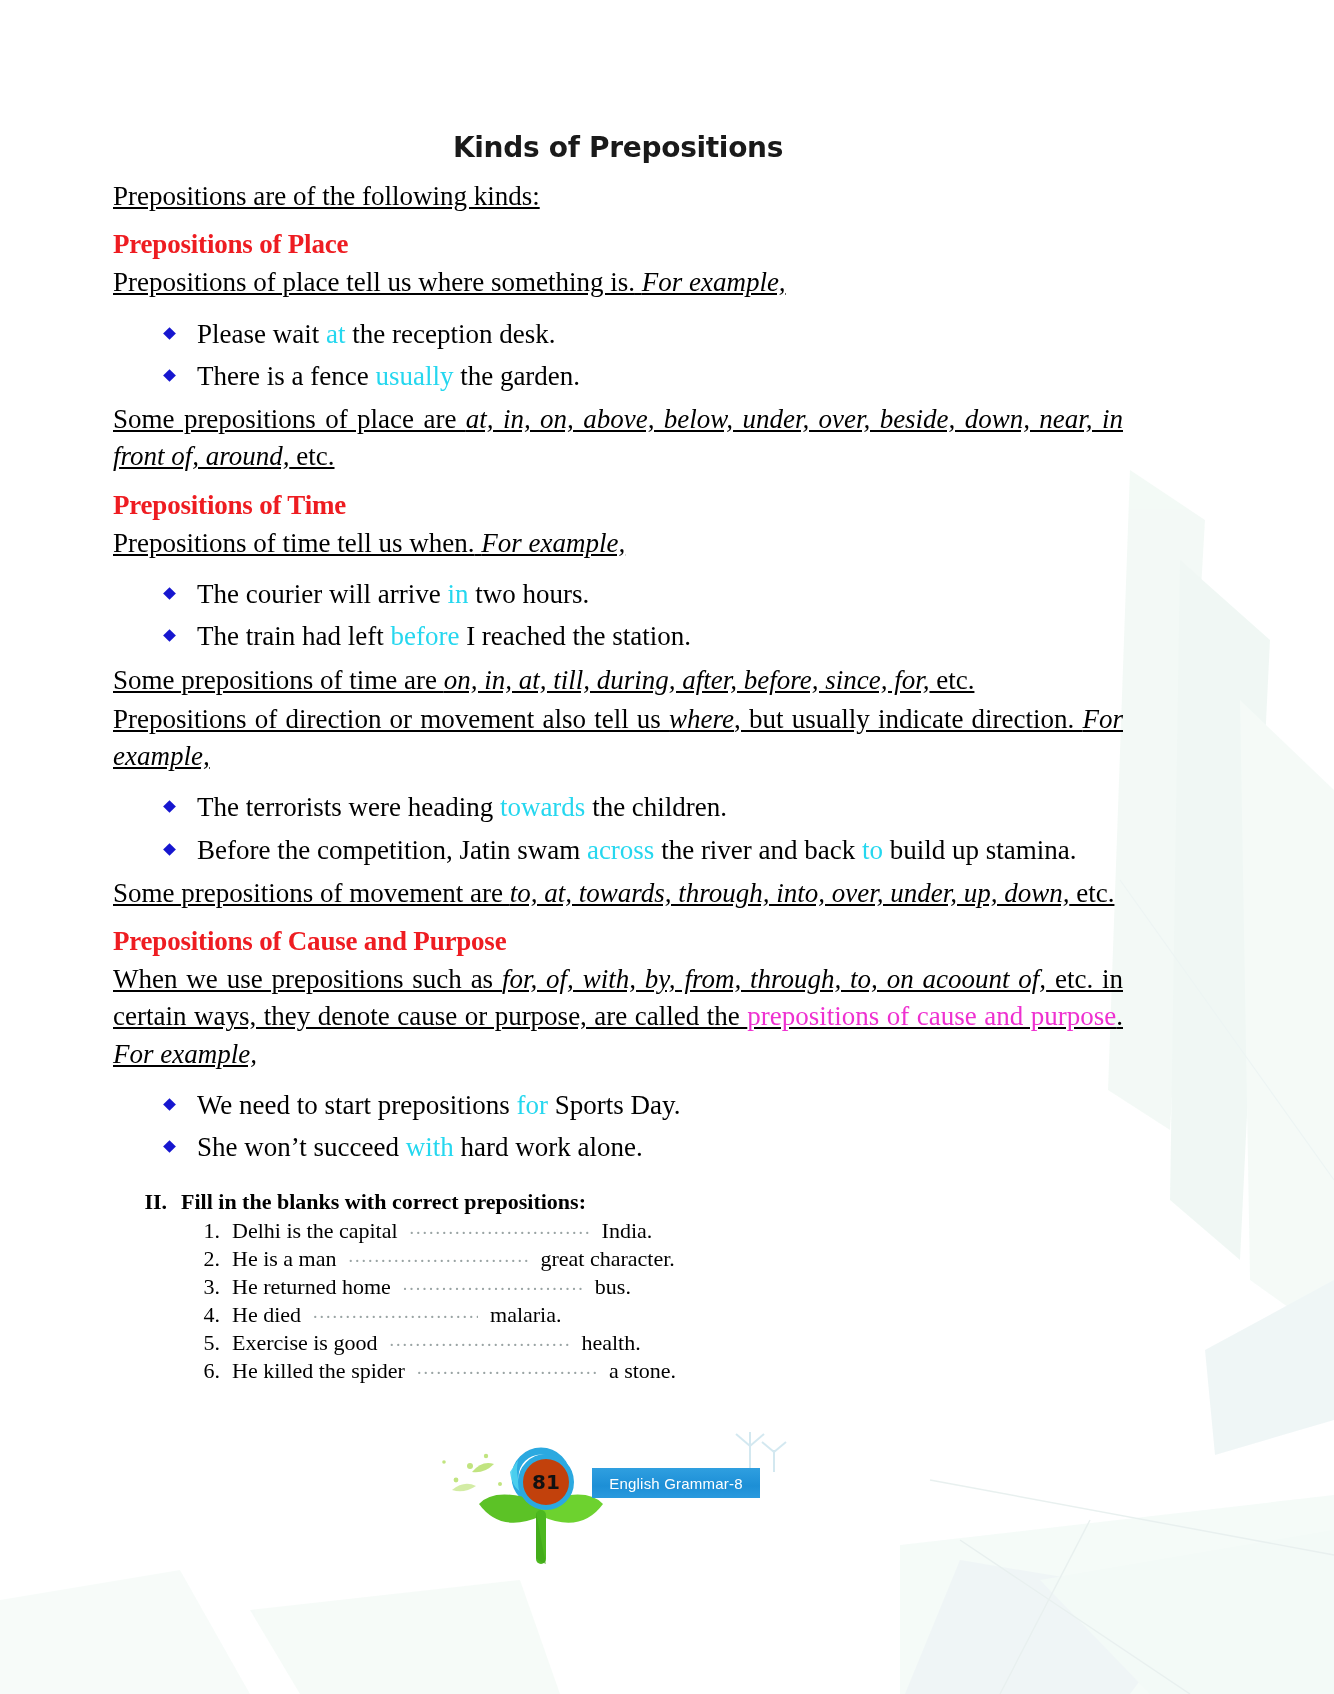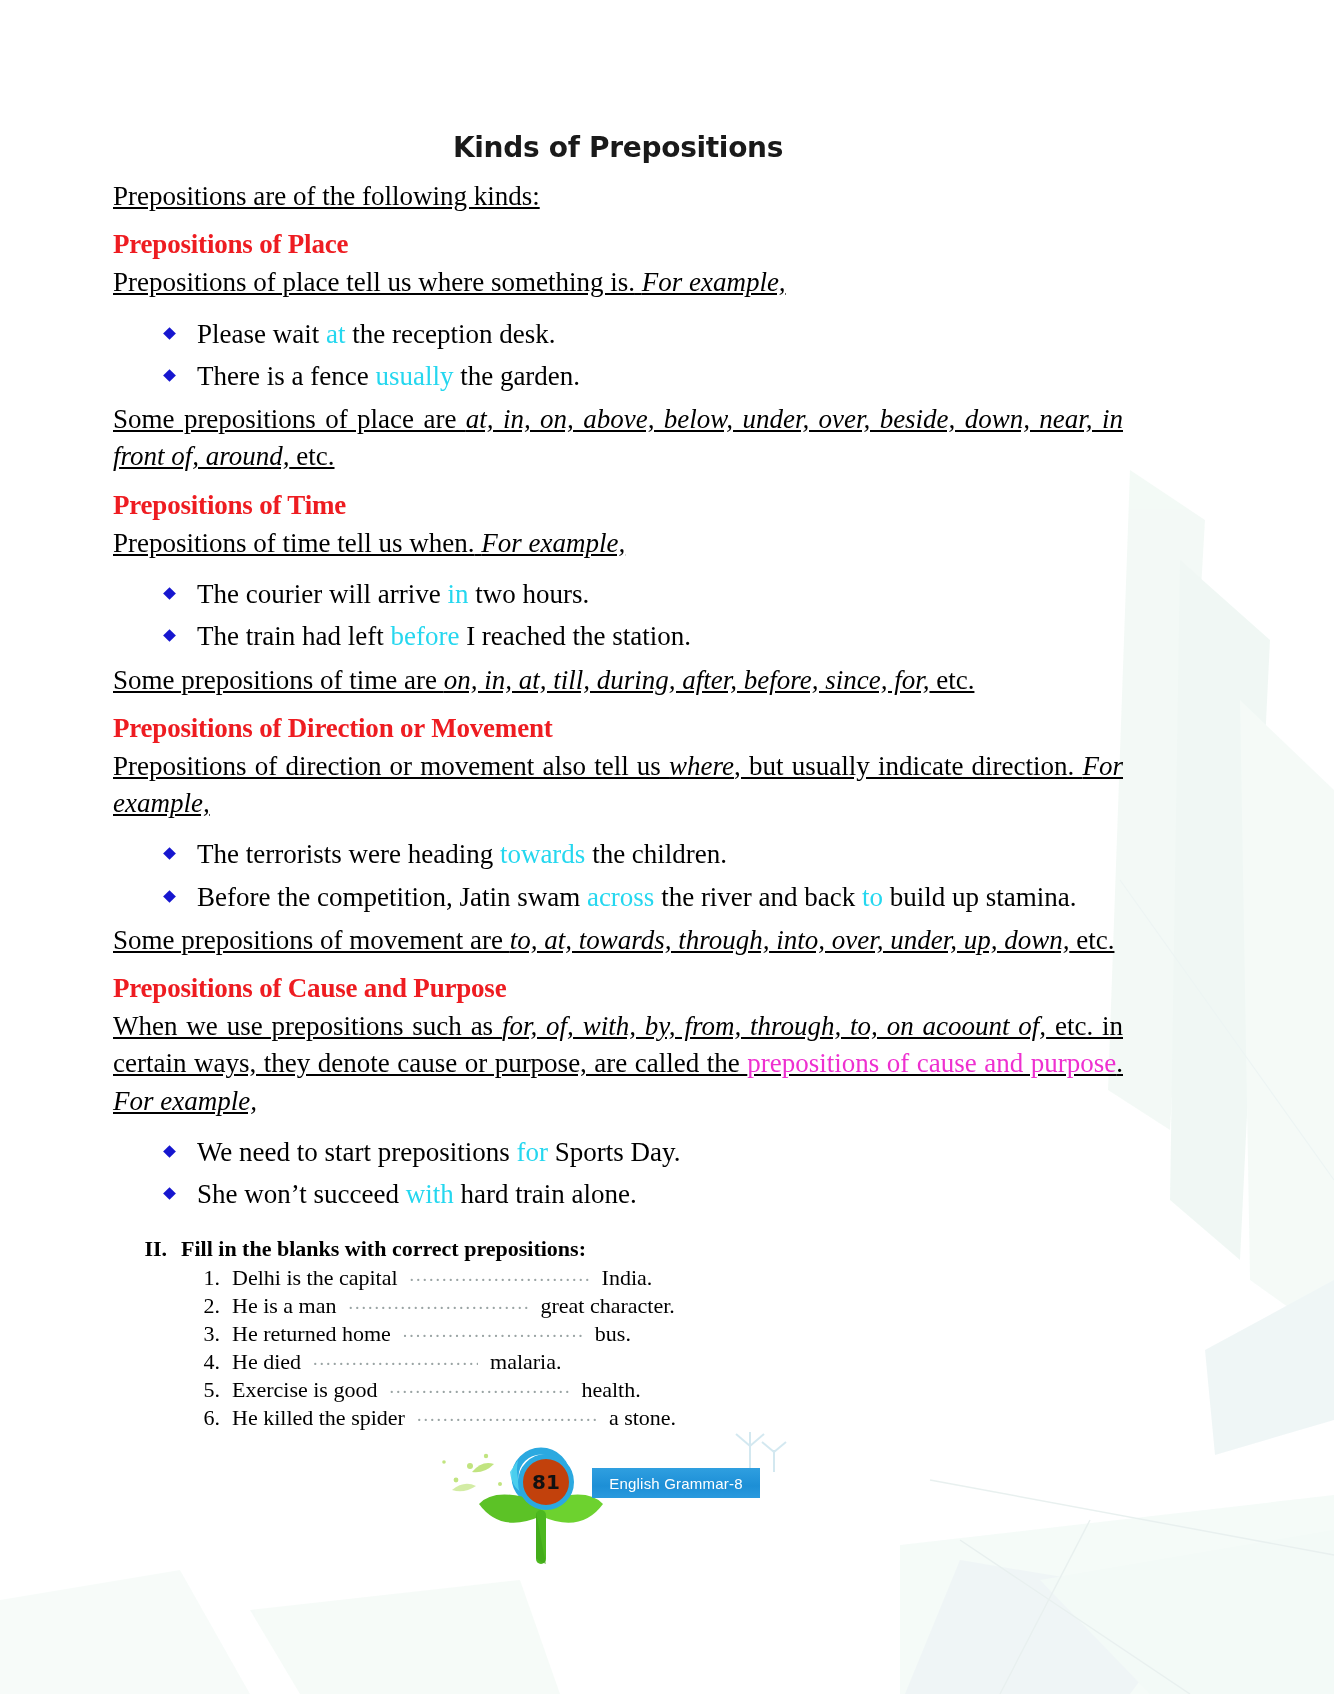--- a/index.html
+++ b/index.html
@@ -229,39 +229,38 @@
       <span class="it">For example,</span>
     </p>
     <ul class="bullets">
       <li><span class="dia"></span><span>The courier will arrive </span><span class="prep-hl">in</span><span> two hours.</span></li>
       <li><span class="dia"></span><span>The train had left </span><span class="prep-hl">before</span><span> I reached the station.</span></li>
     </ul>
     <p class="body-text nojust">
       <span>Some prepositions of time are </span><span class="it">on, in, at, till, during, after, before, since, for,</span><span> etc.</span>
     </p>
 
-    <h2 class="sec-head">Prepositions of Direction or Movement</h2>
     <p class="body-text">
       <span>Prepositions of direction or movement also tell us </span><span class="it">where</span><span>, but usually indicate direction. </span><span class="it">For example,</span>
     </p>
     <ul class="bullets">
       <li><span class="dia"></span><span>The terrorists were heading </span><span class="prep-hl">towards</span><span> the children.</span></li>
       <li><span class="dia"></span><span>Before the competition, Jatin swam </span><span class="prep-hl">across</span><span> the river and back </span><span class="prep-hl">to</span><span> build up stamina.</span></li>
     </ul>
     <p class="body-text">
       <span>Some prepositions of movement are </span><span class="it">to, at, towards, through, into, over, under, up, down,</span><span> etc.</span>
     </p>
 
     <h2 class="sec-head">Prepositions of Cause and Purpose</h2>
     <p class="body-text">
       <span>When we use prepositions such as </span><span class="it">for, of, with, by, from, through, to, on acoount of,</span><span> etc. in certain ways, they denote cause or purpose, are called the </span><span class="pink-hl">prepositions of cause and purpose</span><span>. </span><span class="it">For example,</span>
     </p>
     <ul class="bullets">
       <li><span class="dia"></span><span>We need to start prepositions </span><span class="prep-hl">for</span><span> Sports Day.</span></li>
-      <li><span class="dia"></span><span>She won’t succeed </span><span class="prep-hl">with</span><span> hard train alone.</span></li>
+      <li><span class="dia"></span><span>She won’t succeed </span><span class="prep-hl">with</span><span> hard work alone.</span></li>
     </ul>
 
     <div class="exercise">
       <div class="ex-head">
         <span class="numeral">II.</span>
         <span>Fill in the blanks with correct prepositions:</span>
       </div>
       <ol class="ex-items">
         <li>
             <span class="numeral">1.</span>

